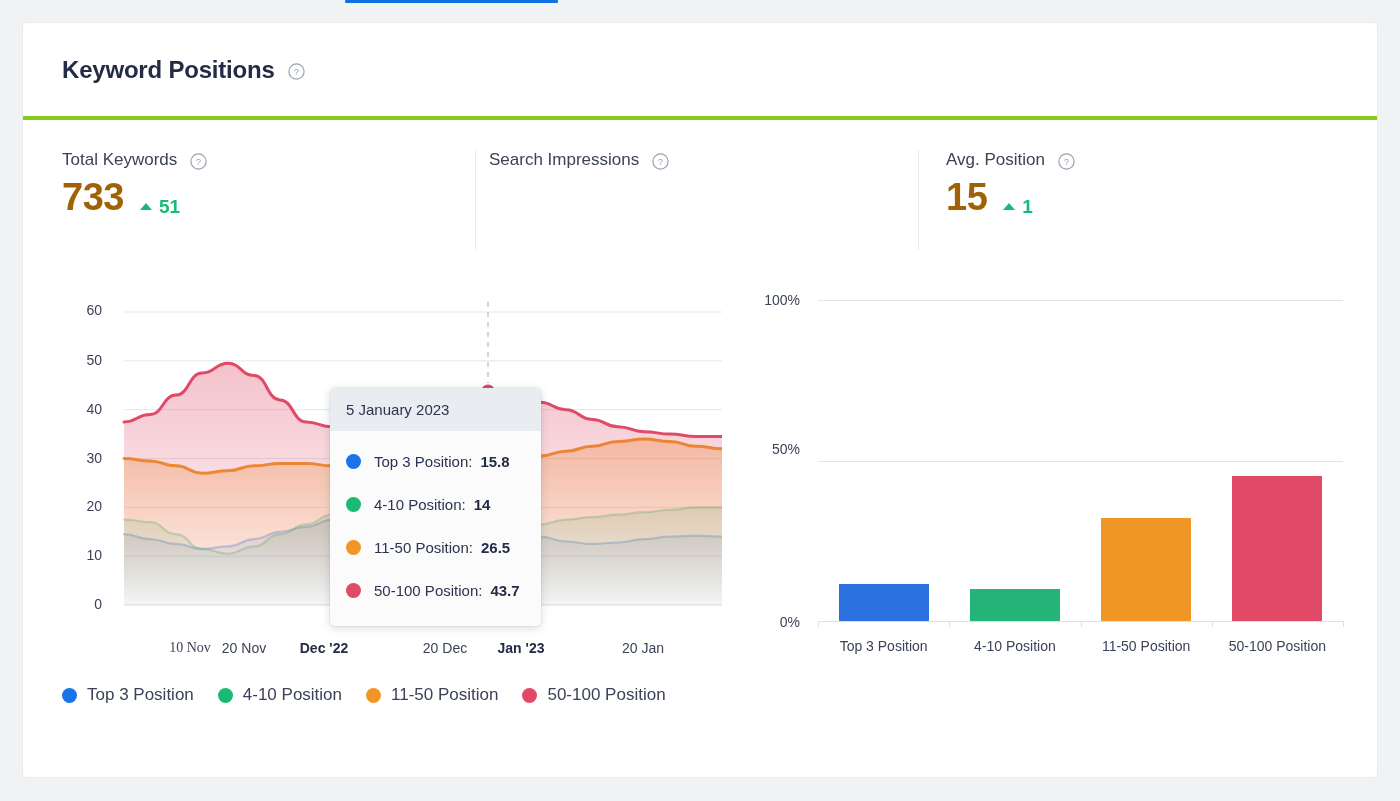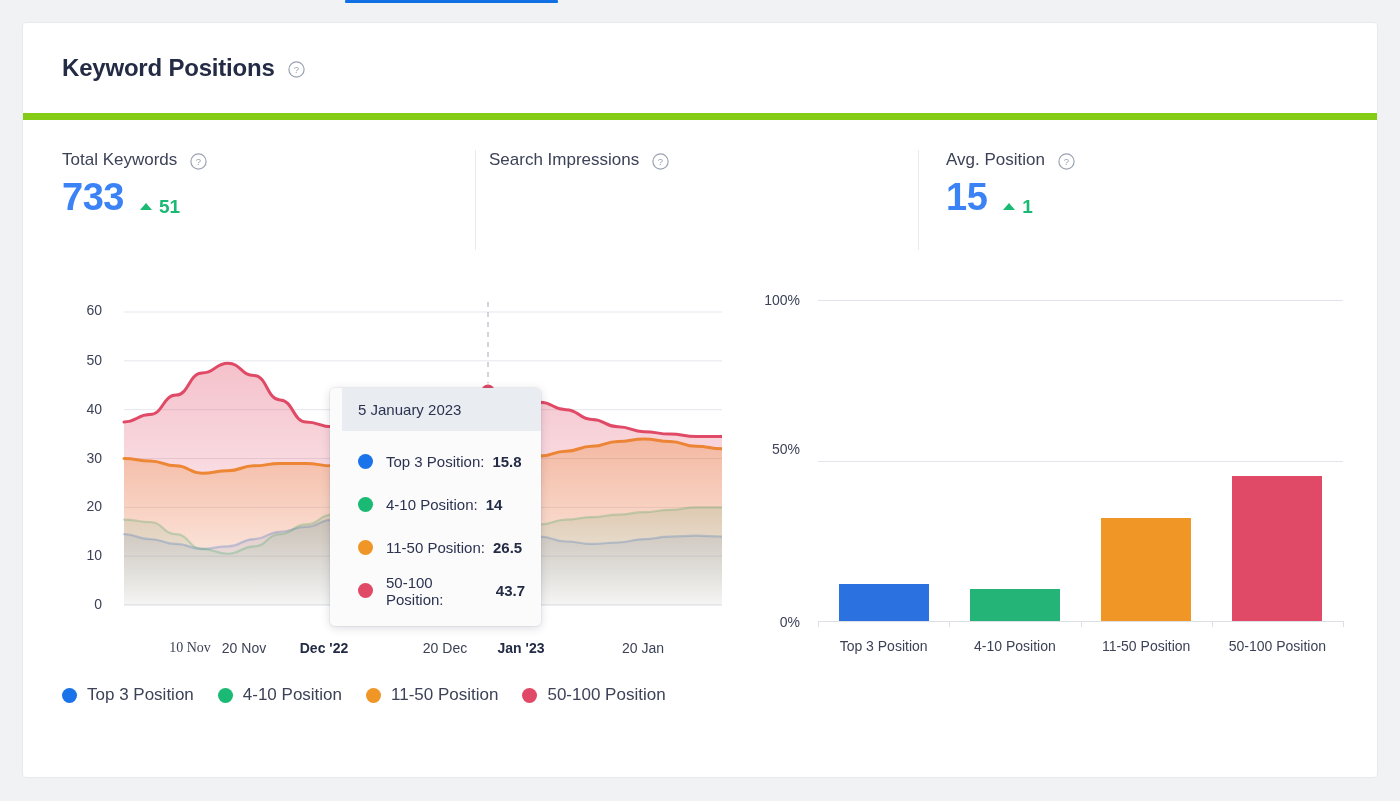--- a/index.html
+++ b/index.html
@@ -20,21 +20,21 @@
 
   .card {
     position: absolute; left: 22px; top: 22px;
     width: 1356px; height: 756px;
     background: #ffffff;
     border: 1px solid #e8eaed;
     border-radius: 4px;
   }
 
   .card-header {
-    height: 97px; border-bottom: 7px solid #84cc16;
+    height: 97px; border-bottom: 4px solid #84cc16;
     display: flex; align-items: center; padding-left: 39px;
   }
   .card-title {
     font-size: 24px; font-weight: bold; color: #232b45;
     letter-spacing: -0.2px;
   }
   .help-icon {
     width: 17px; height: 17px; margin-left: 13px; margin-top: 3px;
     display: inline-flex; align-items: center; justify-content: center;
     flex: 0 0 auto;
@@ -51,21 +51,21 @@
   .metric.m1 { width: 443px; padding-left: 14px; }
   .metric.m2 { width: 300px; padding-left: 28px; }
   .metric.m1::before, .metric.m2::before {
     content: ""; position: absolute; left: 0; top: 0;
     width: 1px; height: 100px; background: #e8eaed;
   }
   .metric-label-row { display: flex; align-items: center; }
   .metric-label { font-size: 17px; color: #3c4257; }
   .metric-value-row { display: flex; align-items: baseline; margin-top: 6px; }
   .metric-value {
-    font-size: 38px; font-weight: bold; color: #3b82f6; letter-spacing: -0.5px;
+    font-size: 38px; font-weight: bold; color: #a16207; letter-spacing: -0.5px;
   }
   .metric-delta {
     display: flex; align-items: center; margin-left: 16px;
     font-size: 19px; font-weight: bold; color: #1ab974;
   }
   .delta-caret {
     width: 0; height: 0; margin-right: 7px;
     border-left: 6px solid transparent;
     border-right: 6px solid transparent;
     border-bottom: 7px solid #1ab974;
@@ -94,21 +94,20 @@
   .legend-item { display: flex; align-items: center; }
   .legend-dot { width: 15px; height: 15px; border-radius: 50%; margin-right: 10px; }
   .legend-label { font-size: 17px; color: #3c4257; }
 
   
   .tooltip {
     position: absolute; left: 268px; top: 88px; width: 211px;
     background: #fbfbfc; border-radius: 5px;
     box-shadow: 0 2px 10px rgba(30,40,70,0.16), 0 0 0 1px rgba(30,40,70,0.05);
     overflow: hidden;
-    padding-left: 12px;
   }
   .tt-head {
     background: #e9edf1; padding: 13px 16px;
     font-size: 15px; color: #2b3350;
   }
   .tt-body { padding: 9px 16px 14px 16px; }
   .tt-row { display: flex; align-items: center; height: 43px; }
   .tt-dot { width: 15px; height: 15px; border-radius: 50%; margin-right: 13px; flex: 0 0 auto; }
   .tt-name { font-size: 15px; color: #2b3350; }
   .tt-val { font-size: 15px; font-weight: bold; color: #232b45; margin-left: 8px; }

